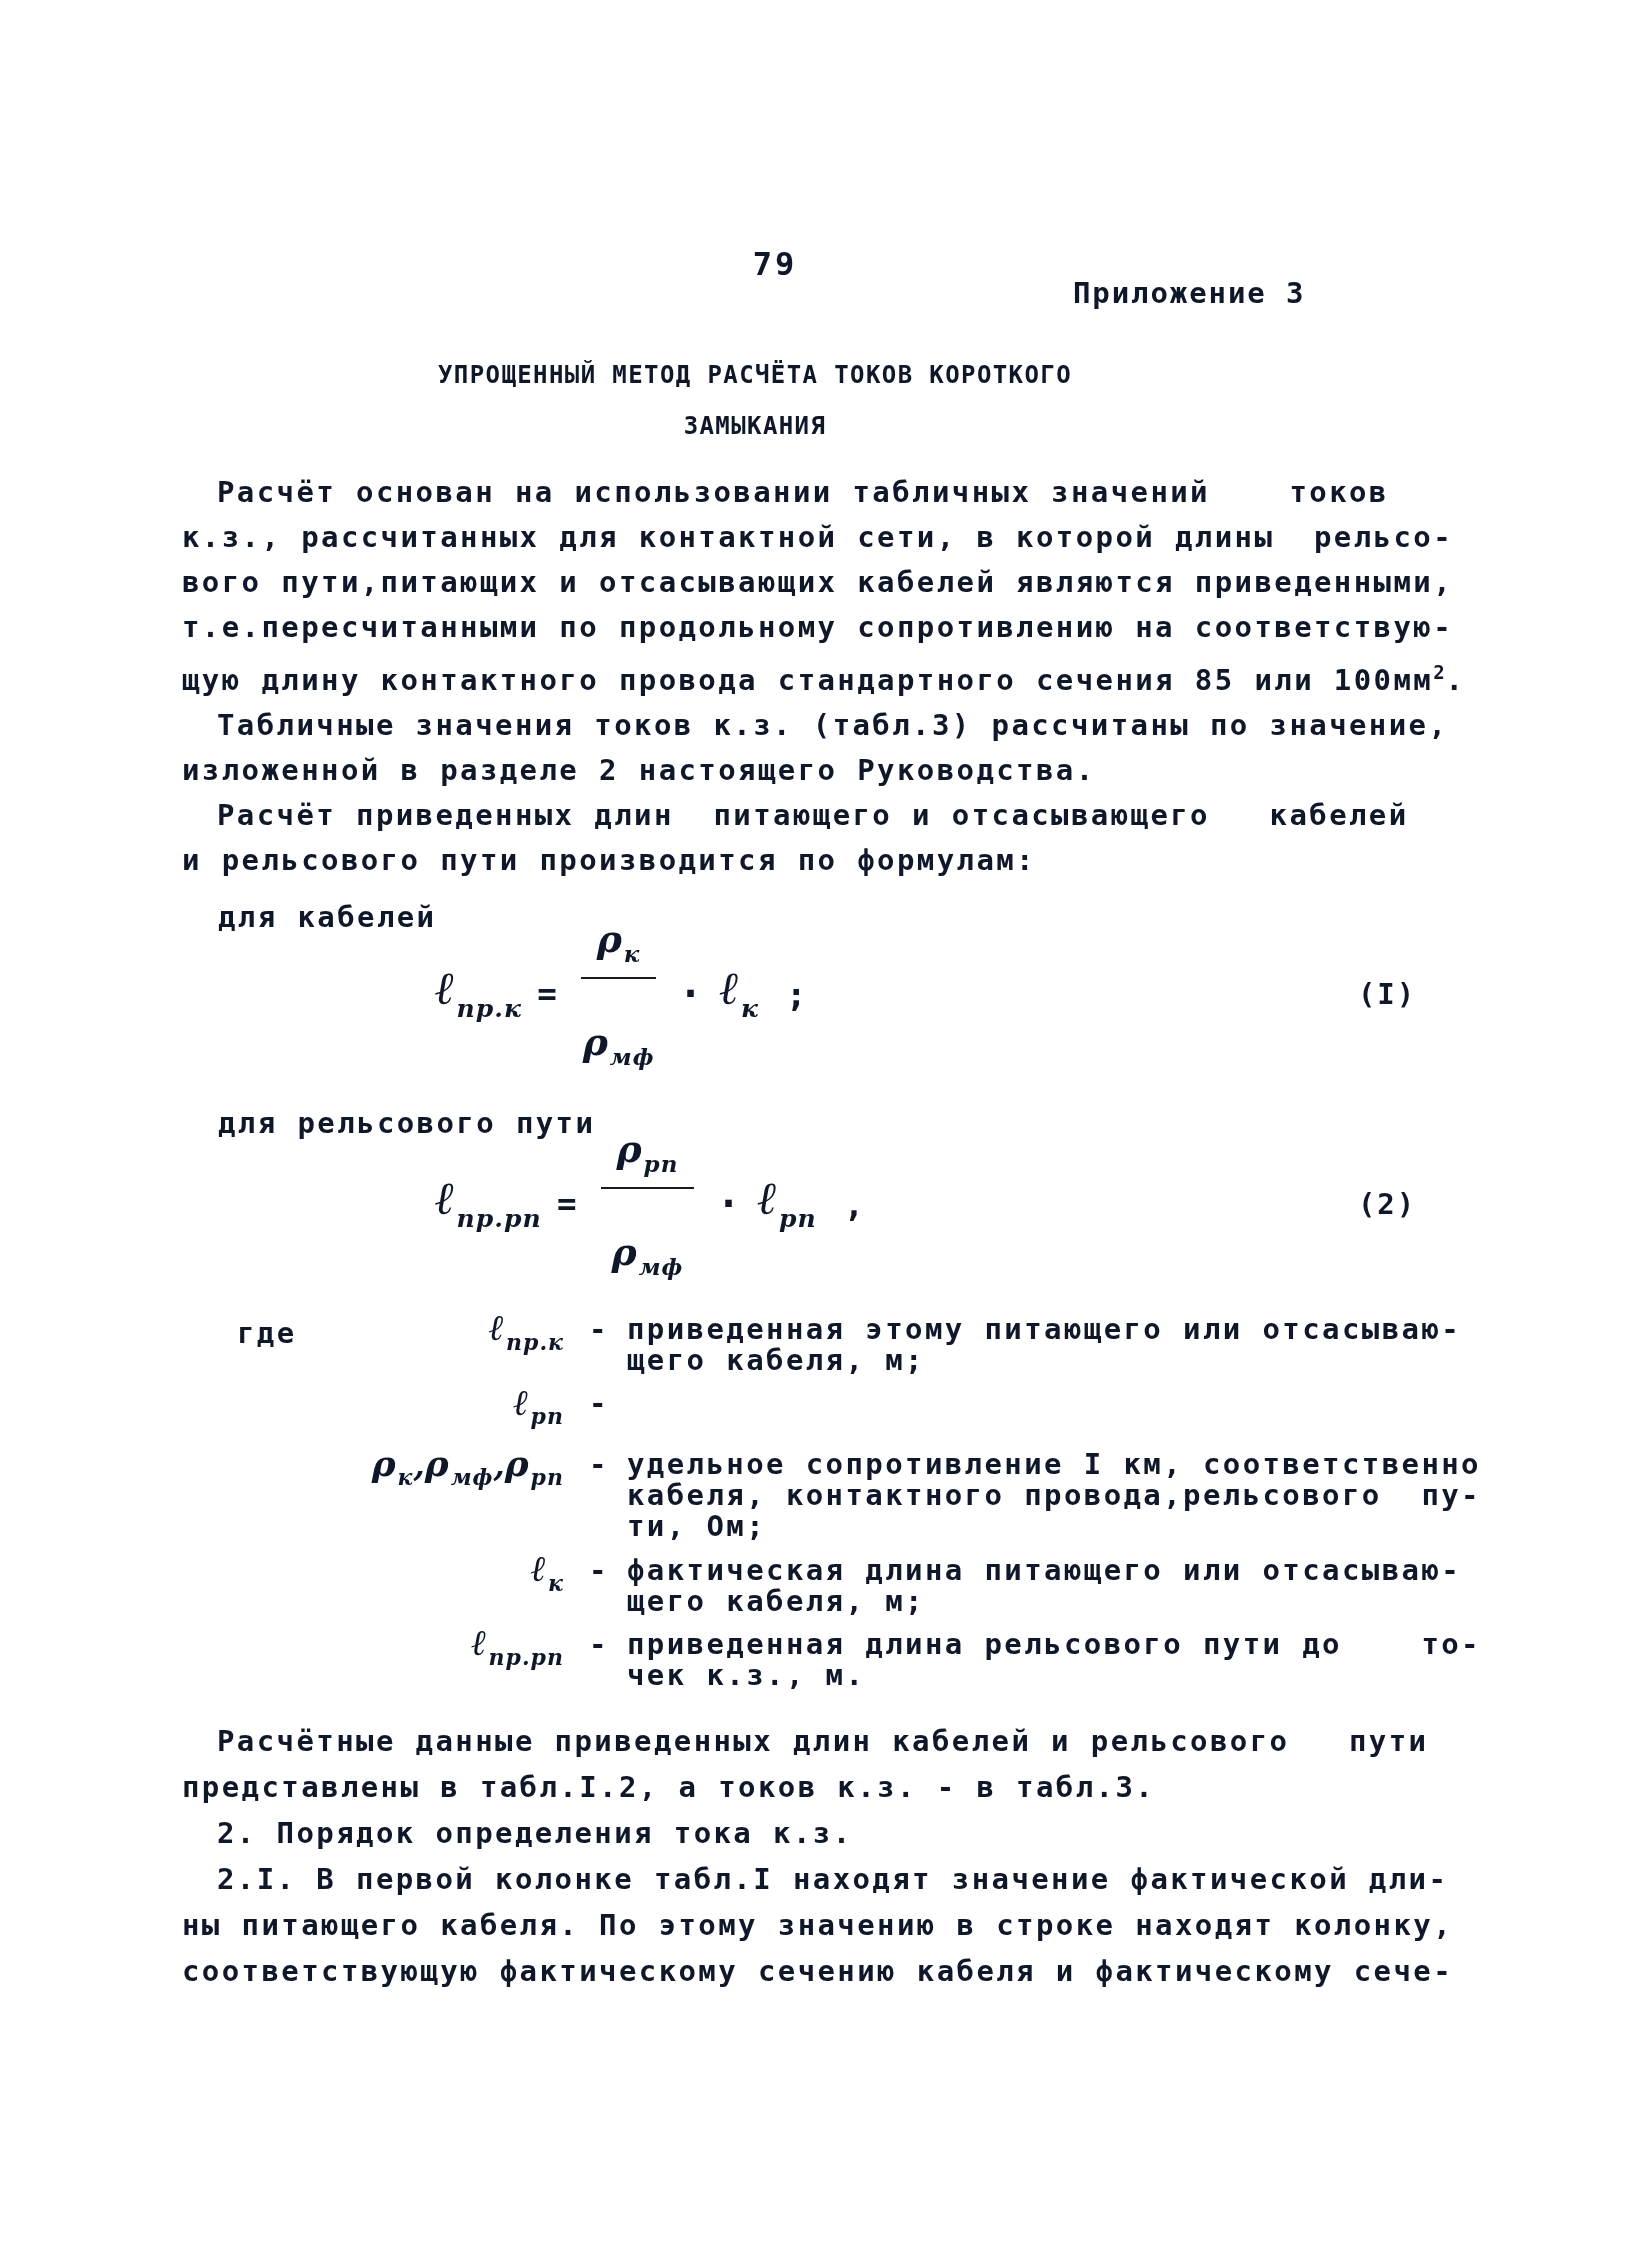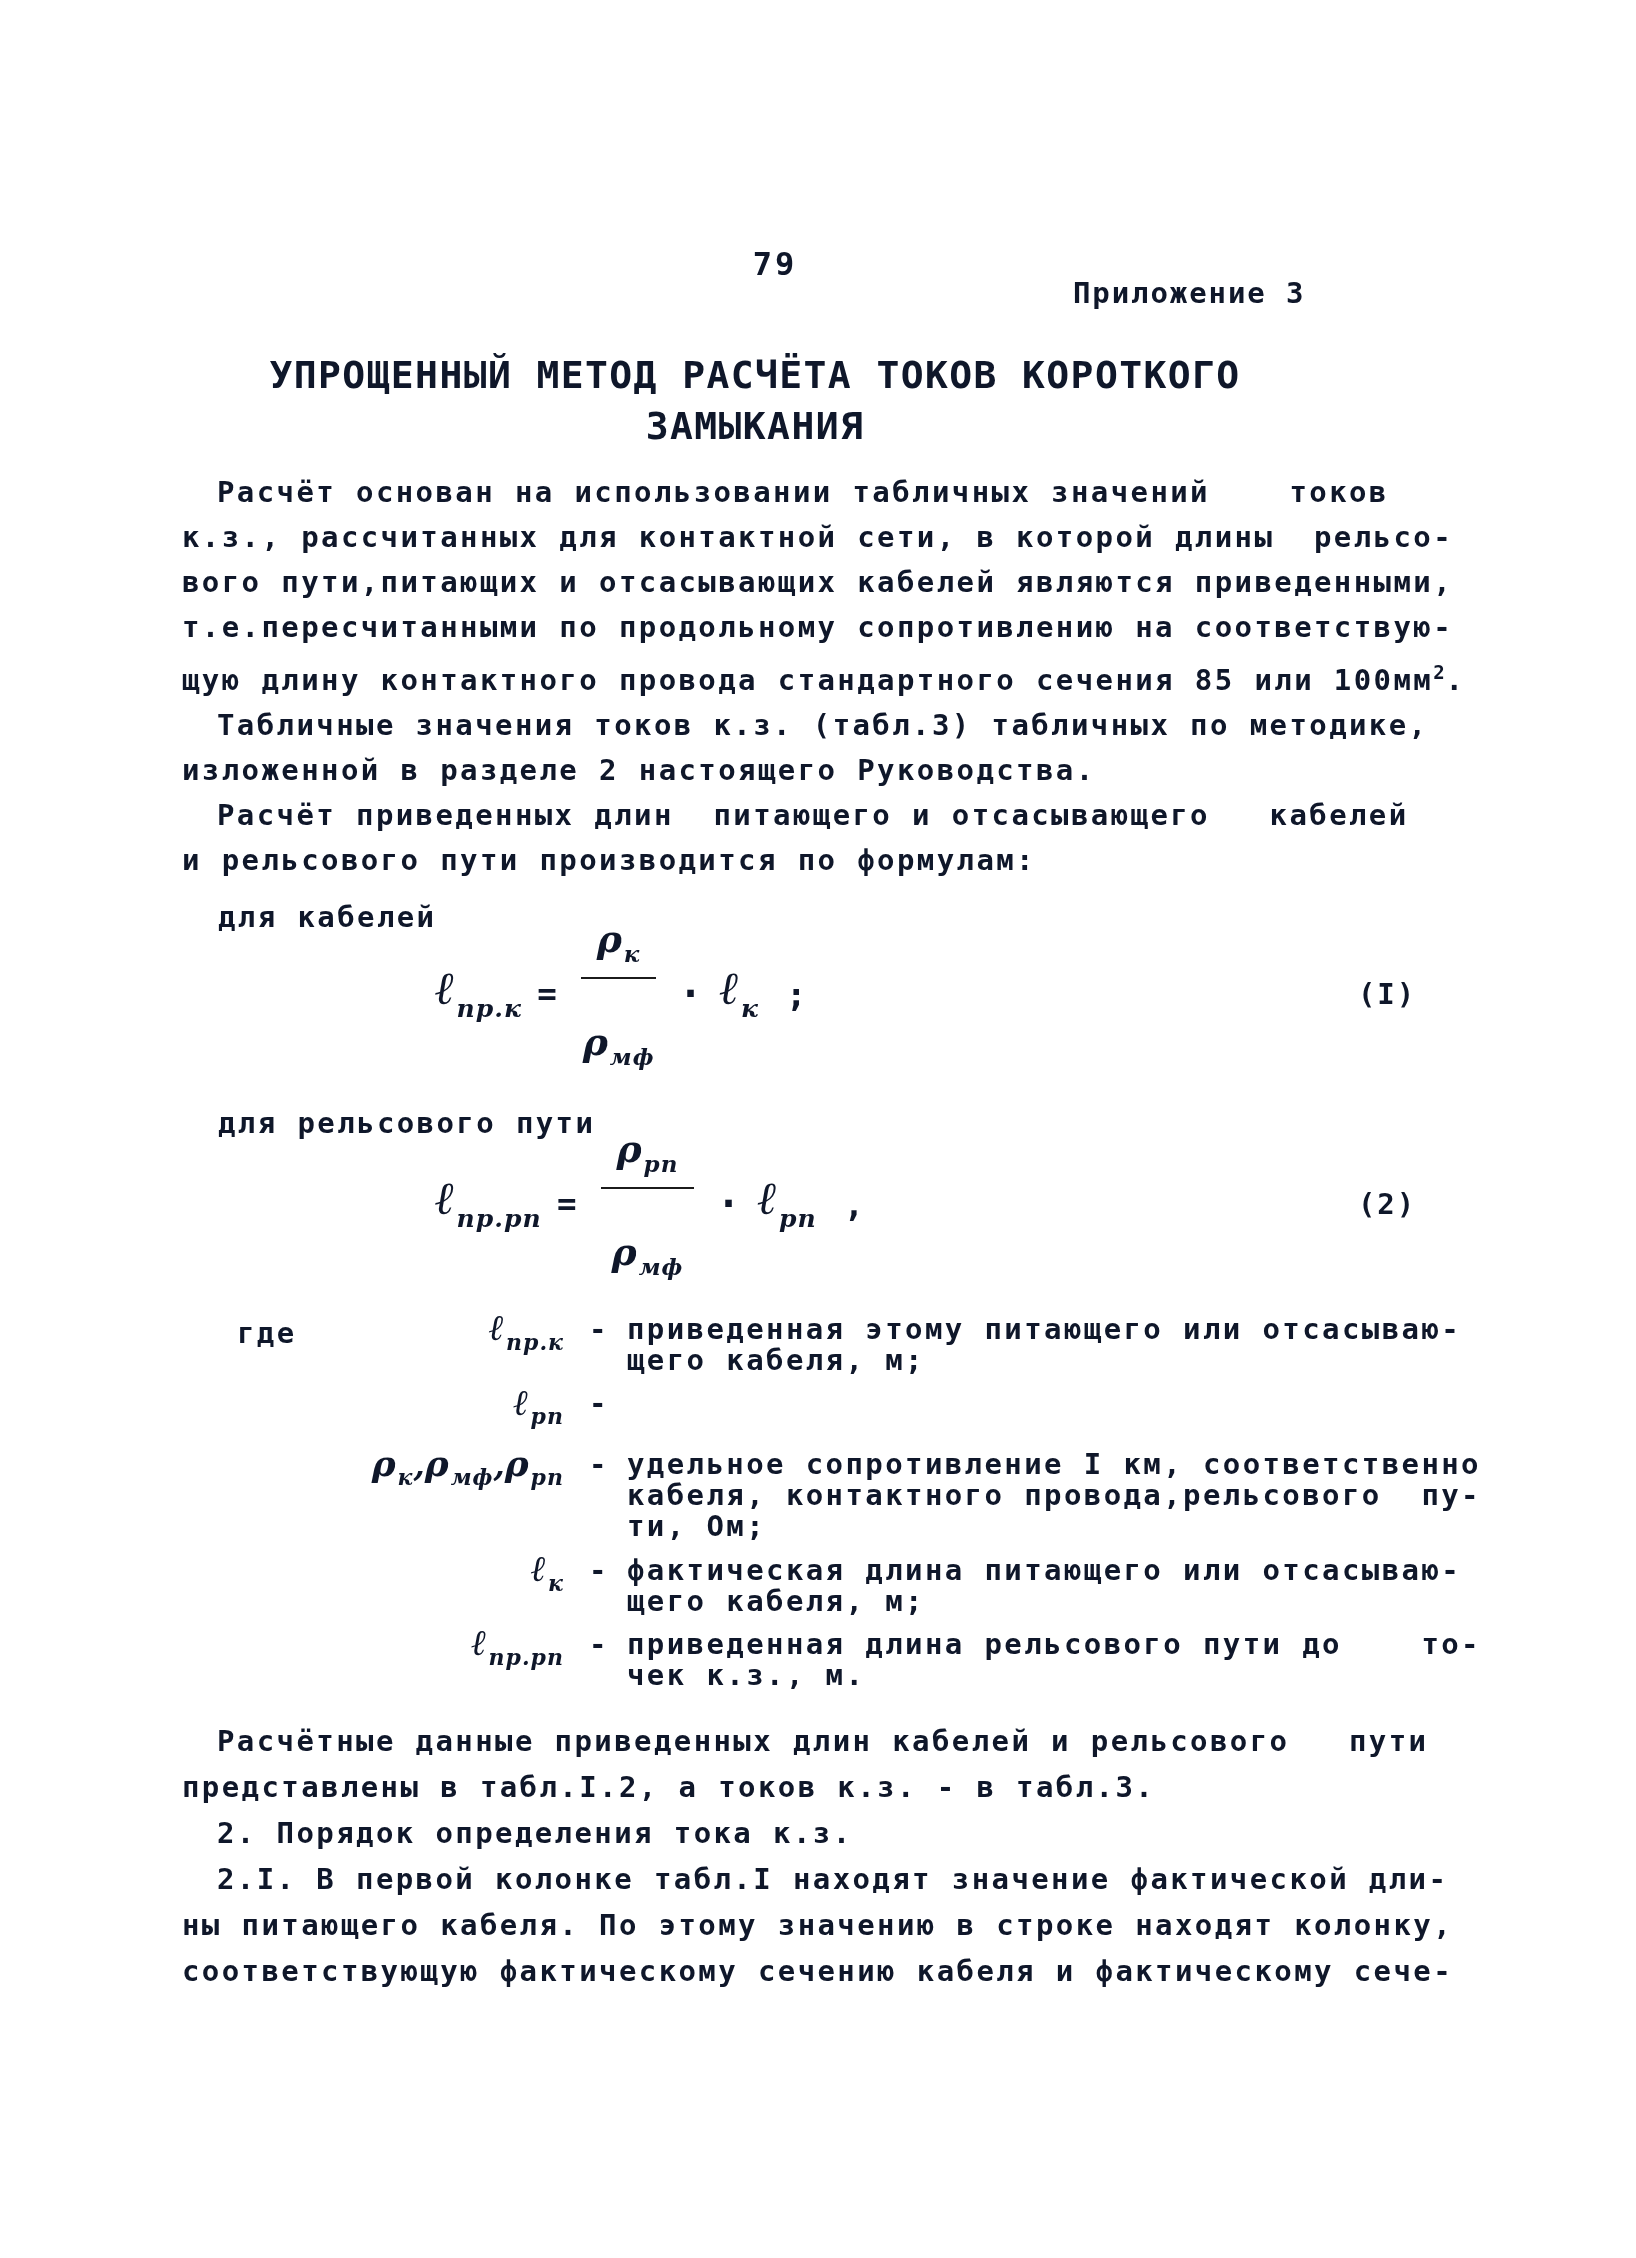--- a/index.html
+++ b/index.html
@@ -14,21 +14,21 @@
     overflow:hidden;
   }
   .line{white-space:pre;line-height:45px;font-size:29px;letter-spacing:2.4px;}
   .indent{text-indent:35px;}
   sup{font-size:19px;letter-spacing:1px;}
 
   #pagenum{position:absolute;top:245px;left:0;width:1636px;text-align:center;
     transform:translateX(-43px);font-size:32px;letter-spacing:2.9px;}
   #appendix{position:absolute;top:276px;left:1073px;font-size:29px;letter-spacing:1.9px;}
   #title{position:absolute;top:350px;left:0;width:1510px;text-align:center;
-    font-size:38px;line-height:51px;letter-spacing:1.4px;}
+    font-size:24px;line-height:51px;letter-spacing:1.4px;}
   #paras{position:absolute;top:470px;left:182px;}
   #label1{position:absolute;top:895px;left:218px;}
   #label2{position:absolute;top:1101px;left:218px;}
 
   .formula{position:absolute;left:182px;width:1455px;height:124px;}
   #formula1{top:932px;}
   #formula2{top:1142px;}
   .formula-row{display:flex;align-items:center;height:124px;padding-left:253px;}
   .f-base{font-family:"DejaVu Serif", serif;font-style:italic;font-weight:bold;
     font-size:46px;line-height:1;}
@@ -72,21 +72,21 @@
     <div>УПРОЩЕННЫЙ МЕТОД РАСЧЁТА ТОКОВ КОРОТКОГО</div>
     <div>ЗАМЫКАНИЯ</div>
   </div>
 
   <div id="paras">
     <div class="line indent">Расчёт основан на использовании табличных значений    токов</div>
     <div class="line">к.з., рассчитанных для контактной сети, в которой длины  рельсо-</div>
     <div class="line">вого пути,питающих и отсасывающих кабелей являются приведенными,</div>
     <div class="line">т.е.пересчитанными по продольному сопротивлению на соответствую-</div>
     <div class="line"><span>щую длину контактного провода стандартного сечения 85 или 100мм</span><sup>2</sup><span>.</span></div>
-    <div class="line indent">Табличные значения токов к.з. (табл.3) табличных по методике,</div>
+    <div class="line indent">Табличные значения токов к.з. (табл.3) рассчитаны по значение,</div>
     <div class="line">изложенной в разделе 2 настоящего Руководства.</div>
     <div class="line indent">Расчёт приведенных длин  питающего и отсасывающего   кабелей</div>
     <div class="line">и рельсового пути производится по формулам:</div>
   </div>
 
   <div id="label1" class="line">для кабелей</div>
 
   <div id="formula1" class="formula">
     <div class="formula-row">
       <span class="f-lhs"><span class="f-base">ℓ</span><span class="f-sub">пр.к</span></span>

